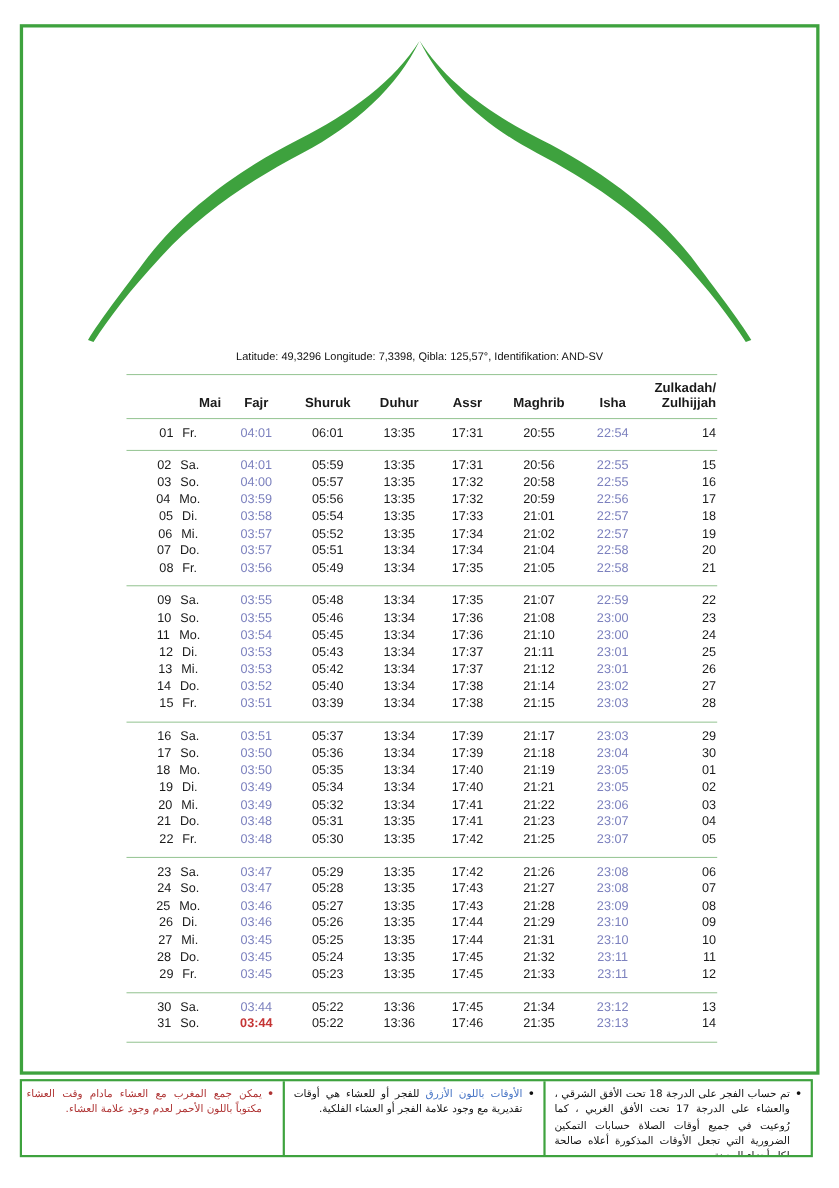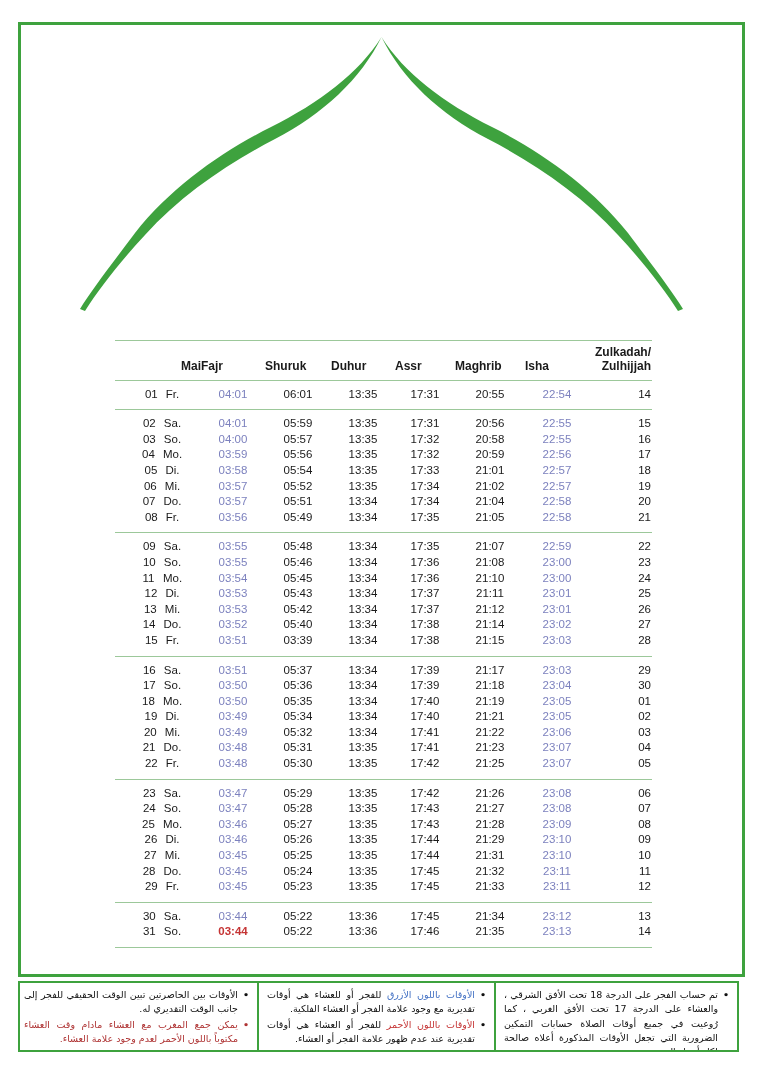--- a/index.html
+++ b/index.html
@@ -25,21 +25,21 @@
   .page-title{font-size:20px;font-weight:bold;letter-spacing:.2px;}
   .page-subtitle{font-size:16px;font-weight:bold;margin-top:11px;}
   .meta-line{position:absolute;left:0;top:294px;width:100%;text-align:center;font-size:10px;color:#111;}
   
   .timetable{position:absolute;left:94px;top:315px;width:537px;font-size:11.5px;}
   .t-head{
     display:grid;grid-template-columns:86px 64px 66px 64px 60px 70px 64px 63px;
     font-weight:bold;font-size:12px;align-items:end;
     padding:5px 0 6px;border-top:1px solid var(--lgreen);border-bottom:1.5px solid var(--lgreen);
   }
-  .th{white-space:pre-line;line-height:1.15;}
+  .th{white-space:pre-line;text-align:center;line-height:1.15;}
   .th.c0{text-align:right;padding-left:5px;}
   .th.c7{text-align:right;padding-right:1px;}
   .tgroup{padding:6px 0 7px;border-bottom:1.5px solid var(--lgreen);}
   .trow{
     display:grid;grid-template-columns:86px 64px 66px 64px 60px 70px 64px 63px;
     height:15.6px;line-height:15.6px;
   }
   .td{text-align:center;}
   .td.c0{text-align:center;padding-left:5px;}
   .td.c0 .dnum{display:inline-block;width:19px;}
@@ -86,20 +86,21 @@
                C 88 240, 68 266, 57 284
                L 62 286
                C 76 264, 96 238, 122 210
                C 158 170, 206 138, 252 114
                C 300 89, 338 54, 358.5 12 Z"></path>
     </g>
   </svg>
 
   <div class="title-wrap">
   </div>
+  <div class="meta-line">Latitude: 49,3296 Longitude: 7,3398, Qibla: 125,57°, Identifikation: AND-SV</div>
 
   <div class="timetable">
     <div class="t-head">
         <div class="th c0">Mai</div>
         <div class="th c1">Fajr</div>
         <div class="th c2">Shuruk</div>
         <div class="th c3">Duhur</div>
         <div class="th c4">Assr</div>
         <div class="th c5">Maghrib</div>
         <div class="th c6">Isha</div>
@@ -433,19 +434,17 @@
   </div>
 
 </div>
 
 <div class="notes-box">
   <div class="note-cell">
     <p class="note-p">تم حساب الفجر على الدرجة 18 تحت الأفق الشرقي ، والعشاء على الدرجة 17 تحت الأفق الغربي ، كما رُوعيت في جميع أوقات الصلاة حسابات التمكين الضرورية التي تجعل الأوقات المذكورة أعلاه صالحة لكل أجزاء المدينة .</p>
   </div>
   <div class="note-cell">
     <p class="note-p"><span class="nt-blue">الأوقات باللون الأزرق</span><span> للفجر أو للعشاء هي أوقات تقديرية مع وجود علامة الفجر أو العشاء الفلكية.</span></p>
-    <p class="note-p"><span class="nt-redlead">الأوقات باللون الأحمر</span><span> للفجر أو العشاء هي أوقات تقديرية عند عدم ظهور علامة الفجر أو العشاء.</span></p>
   </div>
   <div class="note-cell">
-    <p class="note-p">الأوقات بين الحاصرتين تبين الوقت الحقيقي للفجر إلى جانب الوقت التقديري له.</p>
     <p class="note-p nt-red">يمكن جمع المغرب مع العشاء مادام وقت العشاء مكتوباً باللون الأحمر لعدم وجود علامة العشاء.</p>
   </div>
 </div>
 
 </body></html>

